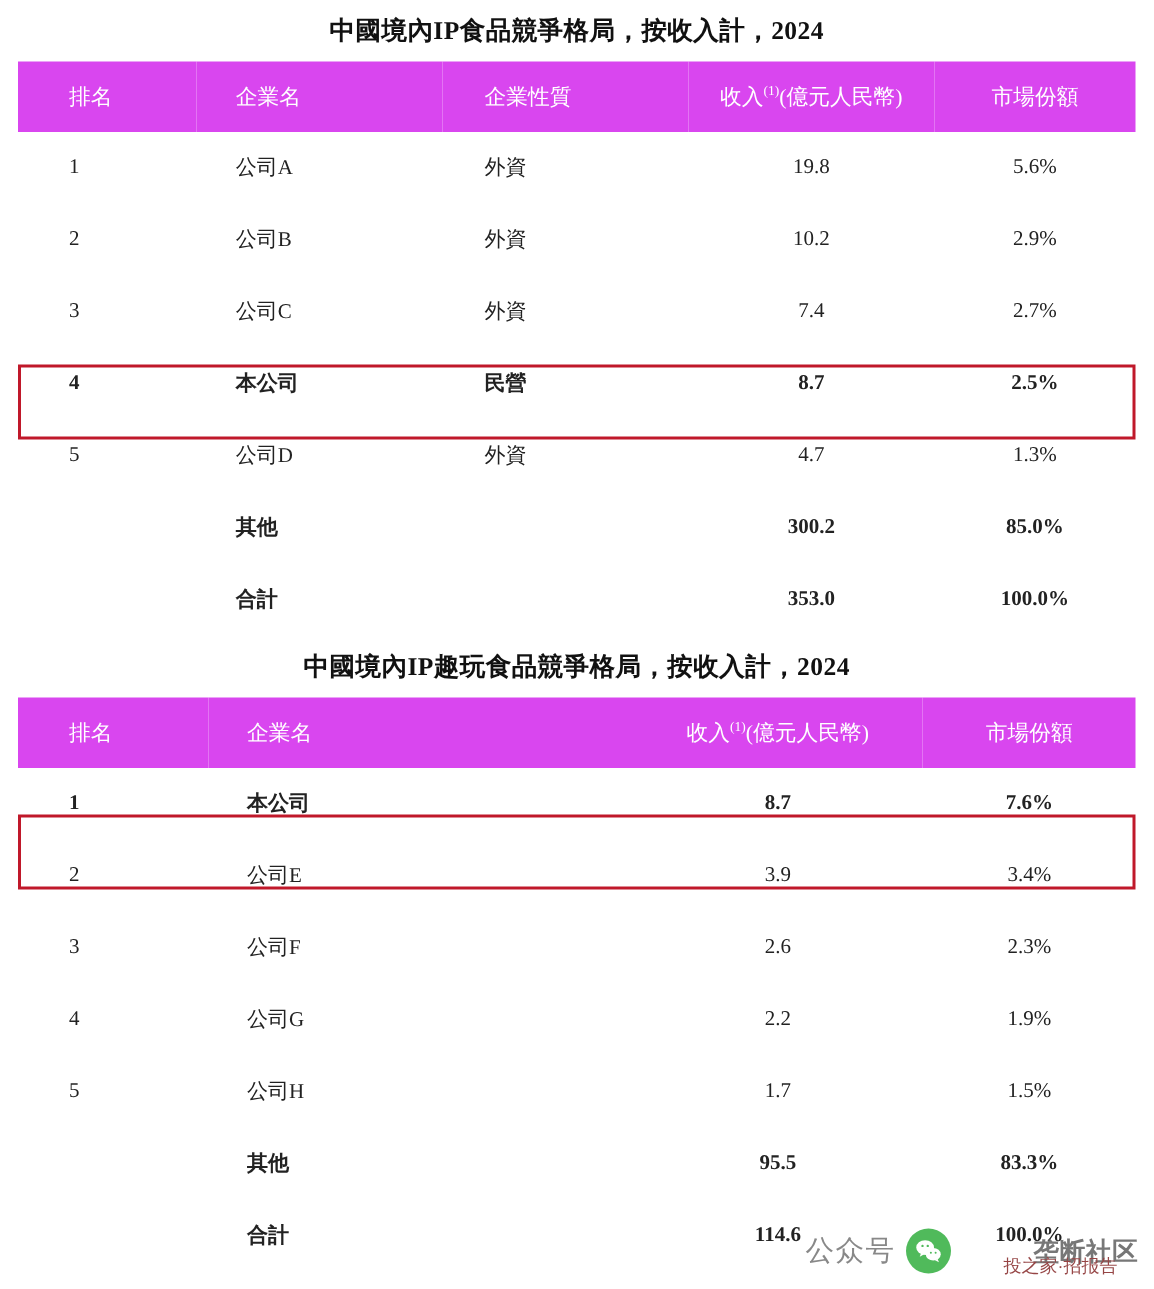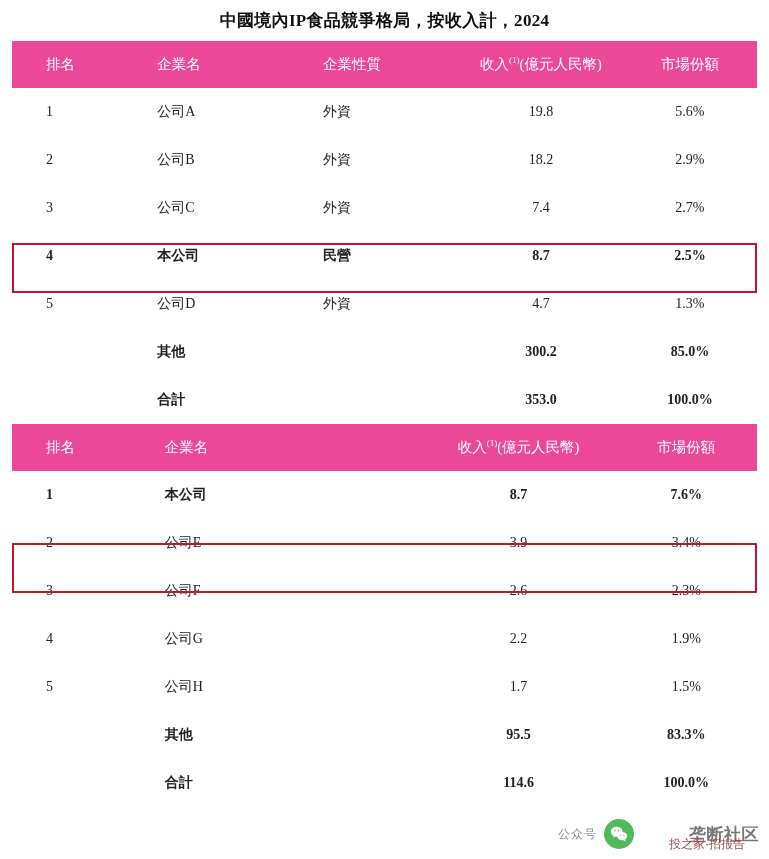--- a/index.html
+++ b/index.html
@@ -34,21 +34,21 @@
     position: relative;
     padding: 0 12px;
     box-sizing: border-box;
   }
   table.dt {
     width: 100%;
     border-collapse: collapse;
     table-layout: fixed;
   }
   table.dt thead th {
-    background: #ec4899;
+    background: #d946ef;
     color: #ffffff;
     font-weight: normal;
     font-size: 14.5px;
     height: 47px;
     vertical-align: middle;
     padding: 0 6px;
     box-sizing: border-box;
   }
   table.dt tbody td {
     font-size: 14px;
@@ -103,21 +103,21 @@
   .watermark {
     position: absolute;
     right: 10px;
     bottom: 10px;
     display: flex;
     align-items: center;
     gap: 7px;
     opacity: 0.82;
   }
   .wm-text {
-    font-size: 12px;
+    font-size: 19px;
     color: #6f6f6f;
     font-family: "Liberation Sans", sans-serif;
     letter-spacing: 1px;
   }
   .wm-badge {
     width: 30px;
     height: 30px;
     border-radius: 50%;
     background: #2aab38;
     display: flex;
@@ -165,21 +165,21 @@
           <td class="c-rank">1</td>
           <td class="c-name">公司A</td>
           <td class="c-nature">外資</td>
           <td class="c-rev">19.8</td>
           <td class="c-share">5.6%</td>
         </tr>
         <tr>
           <td class="c-rank">2</td>
           <td class="c-name">公司B</td>
           <td class="c-nature">外資</td>
-          <td class="c-rev">18.2</td>
+          <td class="c-rev">10.2</td>
           <td class="c-share">2.9%</td>
         </tr>
         <tr>
           <td class="c-rank">3</td>
           <td class="c-name">公司C</td>
           <td class="c-nature">外資</td>
           <td class="c-rev">7.4</td>
           <td class="c-share">2.7%</td>
         </tr>
         <tr class="highlight">
@@ -207,20 +207,21 @@
           <td class="c-rank"></td>
           <td class="c-name">合計</td>
           <td class="c-nature"></td>
           <td class="c-rev">353.0</td>
           <td class="c-share">100.0%</td>
         </tr>
       </tbody>
     </table>
   </div>
 
+  <div class="table-title">中國境內IP趣玩食品競爭格局，按收入計，2024</div>
 
   <div class="tbl-wrap">
     <table class="dt t2">
       <thead>
         <tr>
           <th class="c-rank">排名</th>
           <th class="c-name">企業名</th>
           <th class="c-rev"><span>收入</span><sup class="note">(1)</sup><span>(億元人民幣)</span></th>
           <th class="c-share">市場份額</th>
         </tr>

